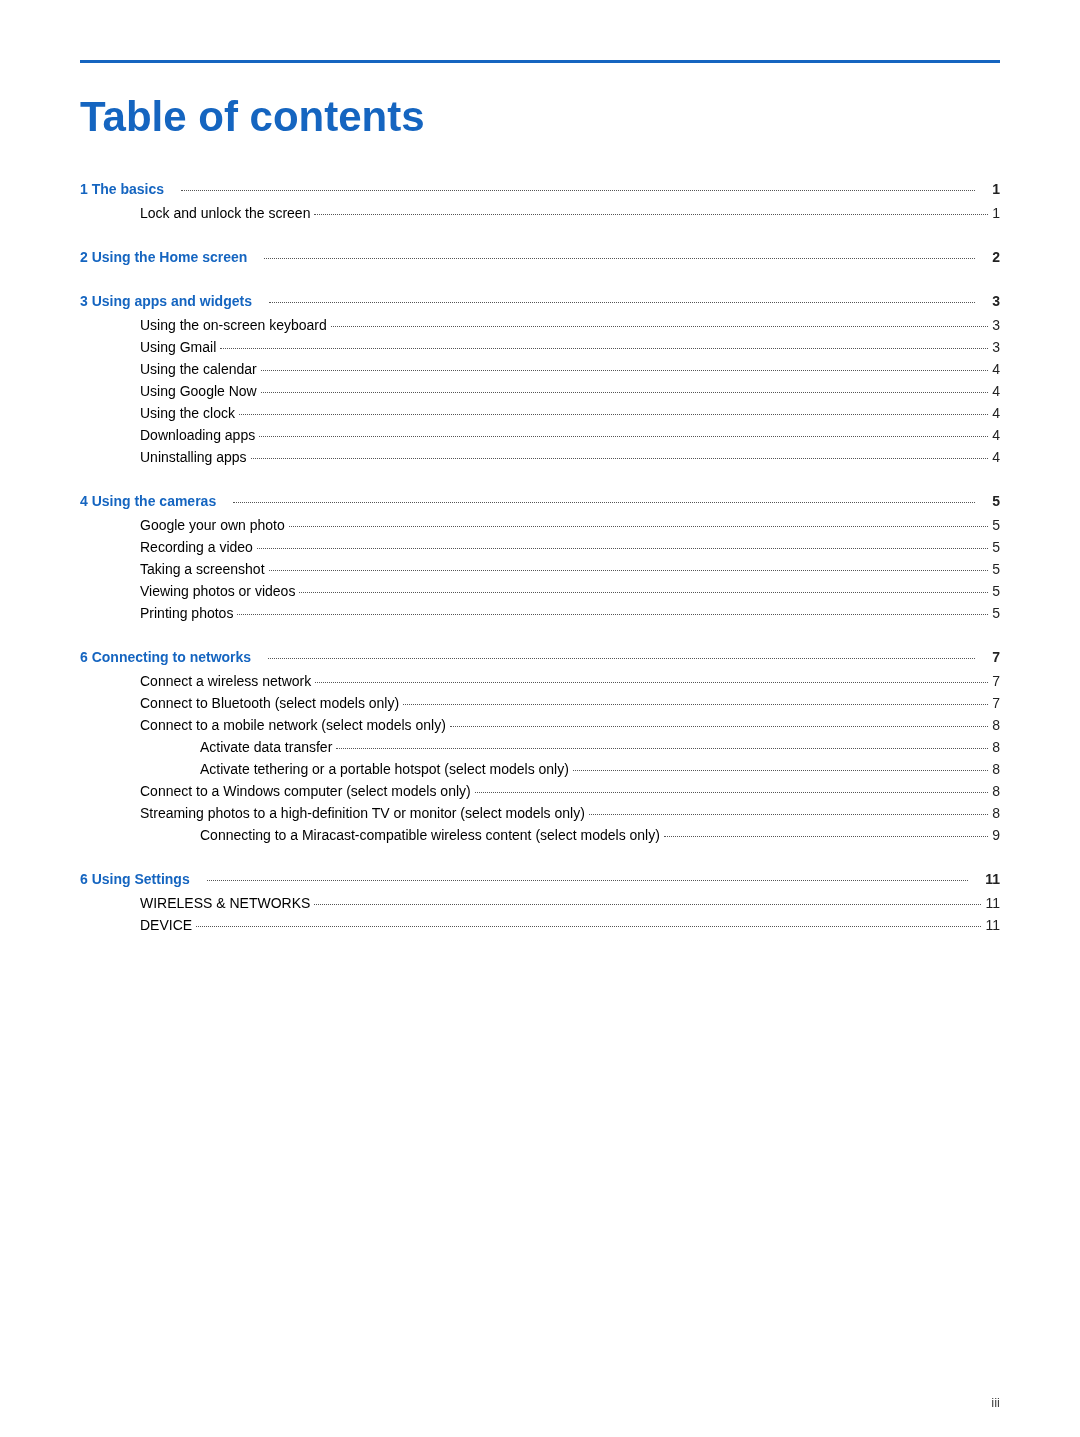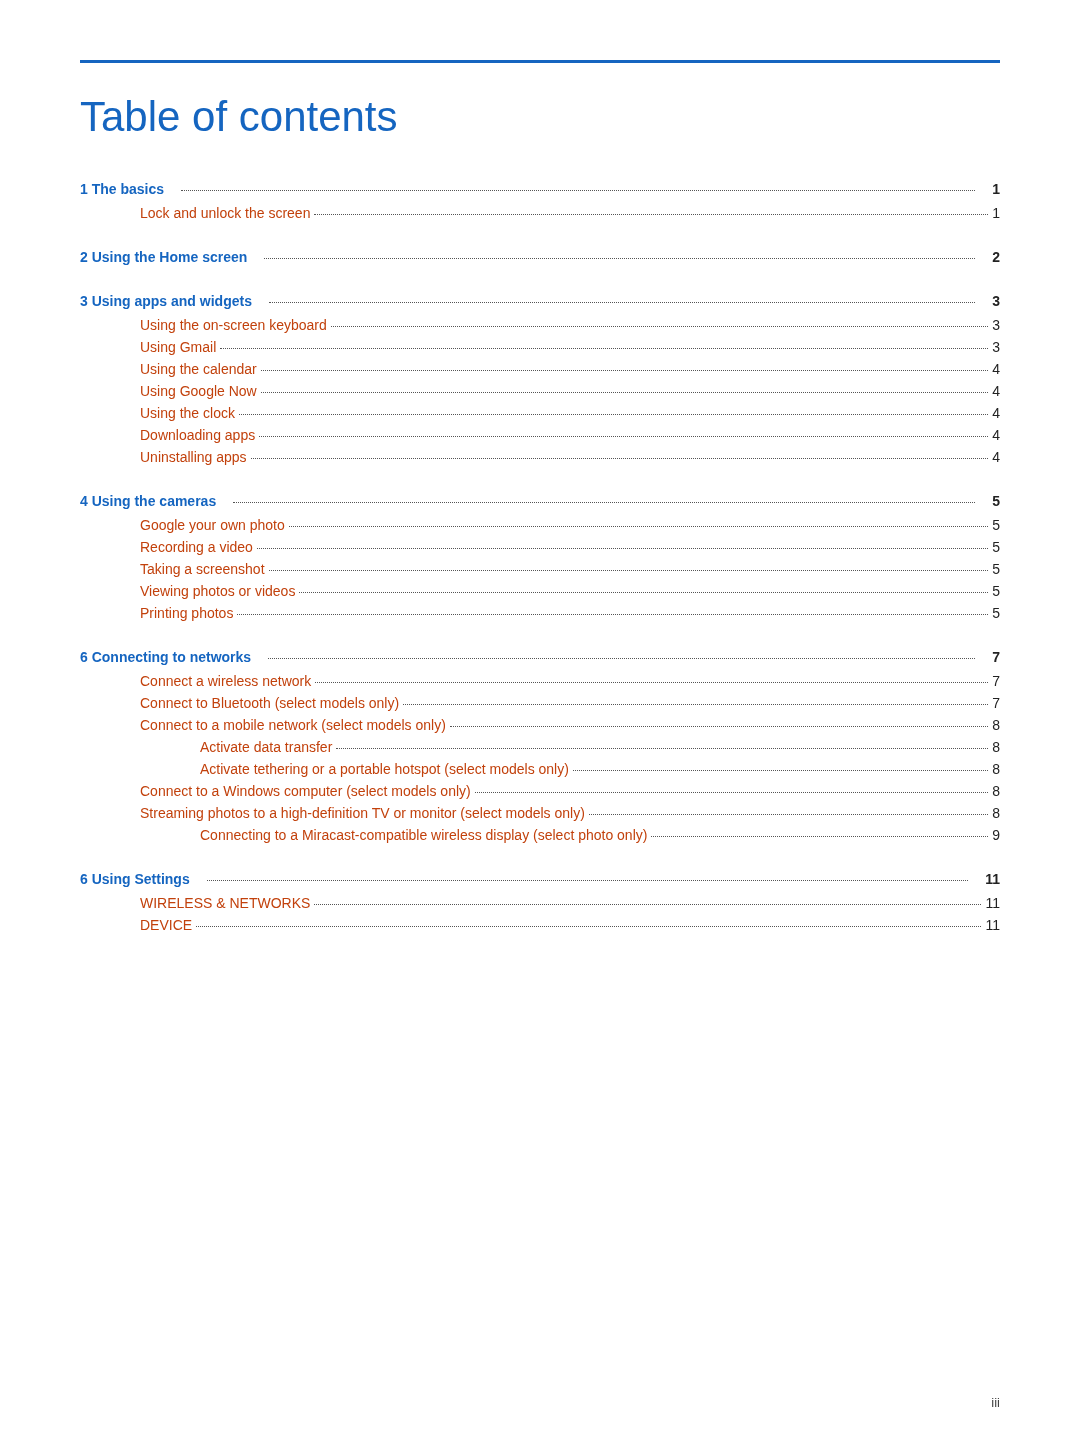--- a/index.html
+++ b/index.html
@@ -17,21 +17,21 @@
       color: #222222;
     }
 
     .top-border {
       border-top: 3px solid #1565C0;
       margin-bottom: 30px;
     }
 
     .page-title {
       font-size: 42px;
-      font-weight: normal;
+      font-weight: bold;
       color: #1565C0;
       margin-bottom: 40px;
     }
 
     .toc-container {
       width: 100%;
     }
 
     .toc-section {
       margin-bottom: 28px;
@@ -56,21 +56,21 @@
       font-weight: normal;
     }
 
     .toc-entry.level-3 {
       padding-left: 120px;
       font-weight: normal;
     }
 
     .toc-label {
       white-space: nowrap;
-      color: #c2410c;
+      color: #000000;
     }
 
     .toc-entry.level-1 .toc-label {
       color: #1565C0;
     }
 
     .toc-dots {
       flex: 1;
       border-bottom: 1px dotted #555;
       margin: 0 4px;
@@ -229,21 +229,21 @@
         <span class="toc-label">Connect to a Windows computer (select models only) </span>
         <span class="toc-dots"></span>
         <span class="toc-page">8</span>
       </div>
       <div class="toc-entry level-2">
         <span class="toc-label">Streaming photos to a high-definition TV or monitor (select models only) </span>
         <span class="toc-dots"></span>
         <span class="toc-page">8</span>
       </div>
       <div class="toc-entry level-3">
-        <span class="toc-label">Connecting to a Miracast-compatible wireless display (select photo only) </span>
+        <span class="toc-label">Connecting to a Miracast-compatible wireless content (select models only) </span>
         <span class="toc-dots"></span>
         <span class="toc-page">9</span>
       </div>
     </div>
     <div class="toc-section">
       <div class="toc-entry level-1">
         <span class="toc-label">6  Using Settings </span>
         <span class="toc-dots"></span>
         <span class="toc-page">11</span>
       </div>

